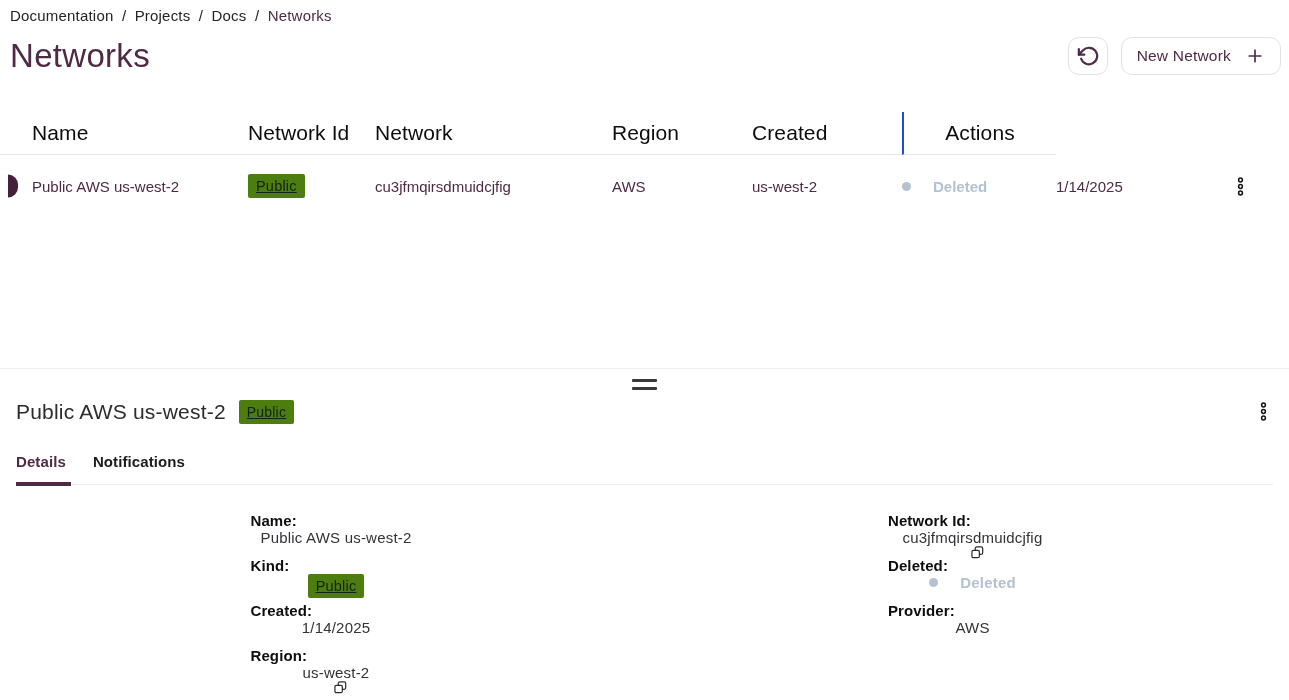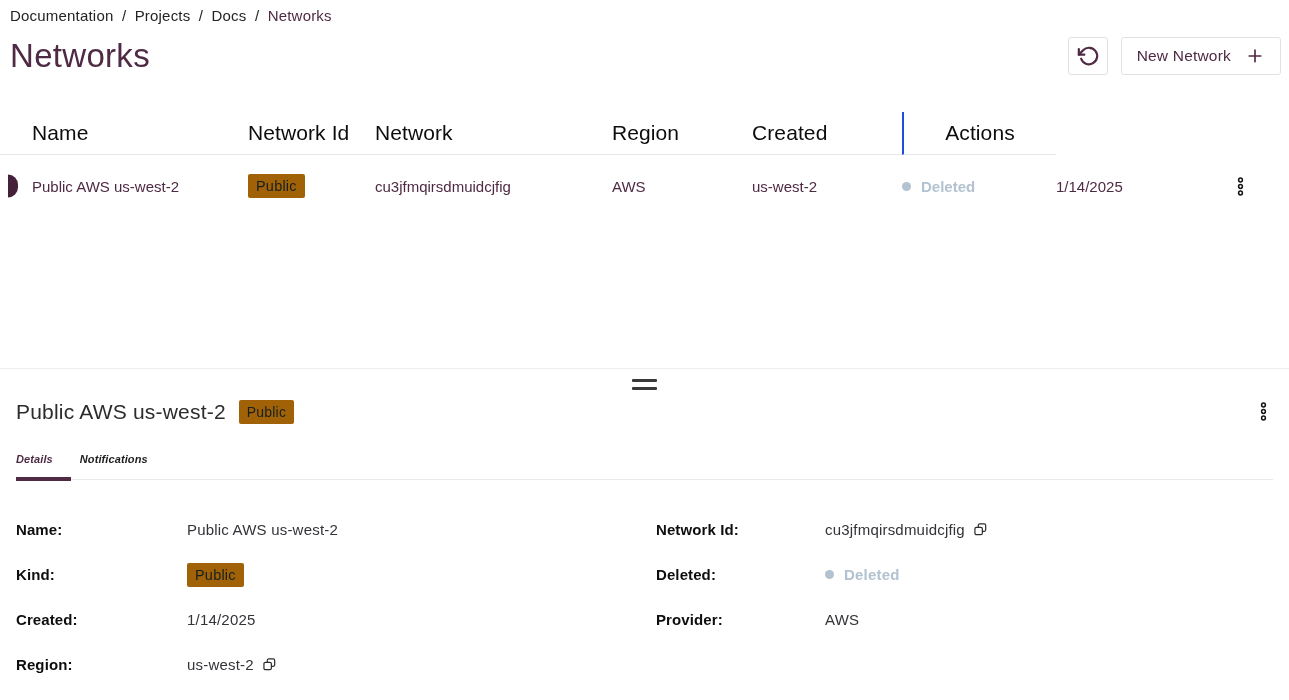--- a/index.html
+++ b/index.html
@@ -10,69 +10,69 @@
   .breadcrumb { padding: 7px 10px 0 10px; font-size: 15px; color: #242424; letter-spacing: .2px; }
   .breadcrumb span { margin-right: 4px; }
   .crumb-current { color: #4f2a44; }
 
   
   .header-row { display: flex; justify-content: space-between; align-items: flex-start;
     padding: 13px 8px 0 10px; height: 70px; }
   .page-title { font-size: 33px; font-weight: 400; color: #4f2a44; letter-spacing: .3px; }
   .header-actions { display: flex; gap: 13px; }
   .btn { display: flex; align-items: center; justify-content: center; gap: 14px;
-    height: 38px; background: #fff; border: 1px solid #dfe2e5; border-radius: 3px;
+    height: 38px; background: #fff; border: 1px solid #dfe2e5; border-radius: 11px;
     cursor: pointer; color: #4f2a44; }
   .btn-refresh { width: 40px; }
   .btn-new { padding: 0 15px; font-size: 15.5px; letter-spacing: .2px; }
 
   
   .table { margin-top: 18px; }
   .tgrid { display: grid; grid-template-columns: 248px 127px 237px 140px 150px 154px 135px 1fr; }
   .thead { height: 43px; }
   .thead > div { display: flex; align-items: center; font-size: 21px; font-weight: 400;
     color: #0d0d0d; border-bottom: 1px solid #e5e7ea; letter-spacing: .1px; }
   .thead .c-name { padding-left: 32px; }
   .thead .c-actions { border-left: 2px solid #1d4ed8; }
   .trow { height: 62px; position: relative; cursor: pointer; }
   .trow > div { display: flex; align-items: center; font-size: 15px; color: #4f2a44; }
   .trow .c-name { padding-left: 32px; }
   .row-indicator { position: absolute; left: 8px; top: 50%; transform: translateY(-50%);
     width: 10px; height: 23px; background: #44203a; border-radius: 0 12px 12px 0; }
-  .badge { background: #a16207; color: #16211f; font-size: 14.5px; padding: 4px 8px;
-    border-radius: 2px; letter-spacing: .2px; }
-  .status { display: flex; align-items: center; gap: 10px; color: #b2c2d1; font-weight: 700; }
+  .badge { background: #4d7c0f; color: #16211f; font-size: 14.5px; padding: 4px 8px;
+    border-radius: 2px; letter-spacing: .2px; text-decoration: underline; }
+  .status { display: flex; align-items: center; gap: 22px; color: #b2c2d1; font-weight: 700; }
   .status .dot { width: 9px; height: 9px; border-radius: 50%; background: #b2c2d1; }
   .kebab-btn { background: none; border: none; cursor: pointer; display: flex;
     align-items: center; justify-content: center; padding: 6px; }
   .c-actions { justify-content: center; }
 
   .table-spacer { height: 151px; }
 
   
   .drawer { border-top: 1px solid #eceff1; }
   .drag-handle { width: 34px; margin: 8px auto 0; display: flex; flex-direction: column;
     gap: 5px; align-items: center; cursor: row-resize; padding: 2px 0; }
   .drag-handle i { display: block; width: 25px; height: 3px; background: #3a3a3a; border-radius: 1px; }
   .drawer-header { display: flex; align-items: center; padding: 4px 16px 0 16px; }
   .drawer-title { font-size: 21px; font-weight: 400; color: #2c2c2e; letter-spacing: .2px; }
   .drawer-header .badge { margin-left: 13px; font-size: 14px; }
   .drawer-header .kebab-btn { margin-left: auto; }
 
   
   .tabs { padding: 26px 16px 0 16px; }
   .tab-list { display: flex; gap: 27px; }
-  .tab { font-size: 11px; font-weight: 700; color: #1c1c1c; cursor: pointer; padding-bottom: 14px; letter-spacing: .1px; font-style: italic; }
+  .tab { font-size: 15px; font-weight: 700; color: #1c1c1c; cursor: pointer; padding-bottom: 14px; letter-spacing: .1px; }
   .tab.active { color: #4f2a44; }
   .tab-track { position: relative; height: 1px; background: #e9ebed; }
   .tab-indicator { position: absolute; left: 0; bottom: -1px; width: 55px; height: 4px; background: #4f2a44; }
 
   
   .details { display: grid; grid-template-columns: 640px 1fr; padding: 27px 0 0 16px; }
-  .field { height: 45px; display: flex; align-items: center; }
+  .field { height: 45px; display: flex; align-items: center; flex-direction: column; }
   .field .label { width: 171px; font-size: 15px; font-weight: 700; color: #0e0e0e; letter-spacing: .1px; }
   .col-right .field .label { width: 169px; }
   .field .value { font-size: 15px; color: #333338; letter-spacing: .2px; display: flex; align-items: center; }
   .copy-btn { background: none; border: none; cursor: pointer; margin-left: 9px; padding: 0;
     display: flex; align-items: center; }
   svg { display: block; }
 </style>
 </head>
 <body>
 

